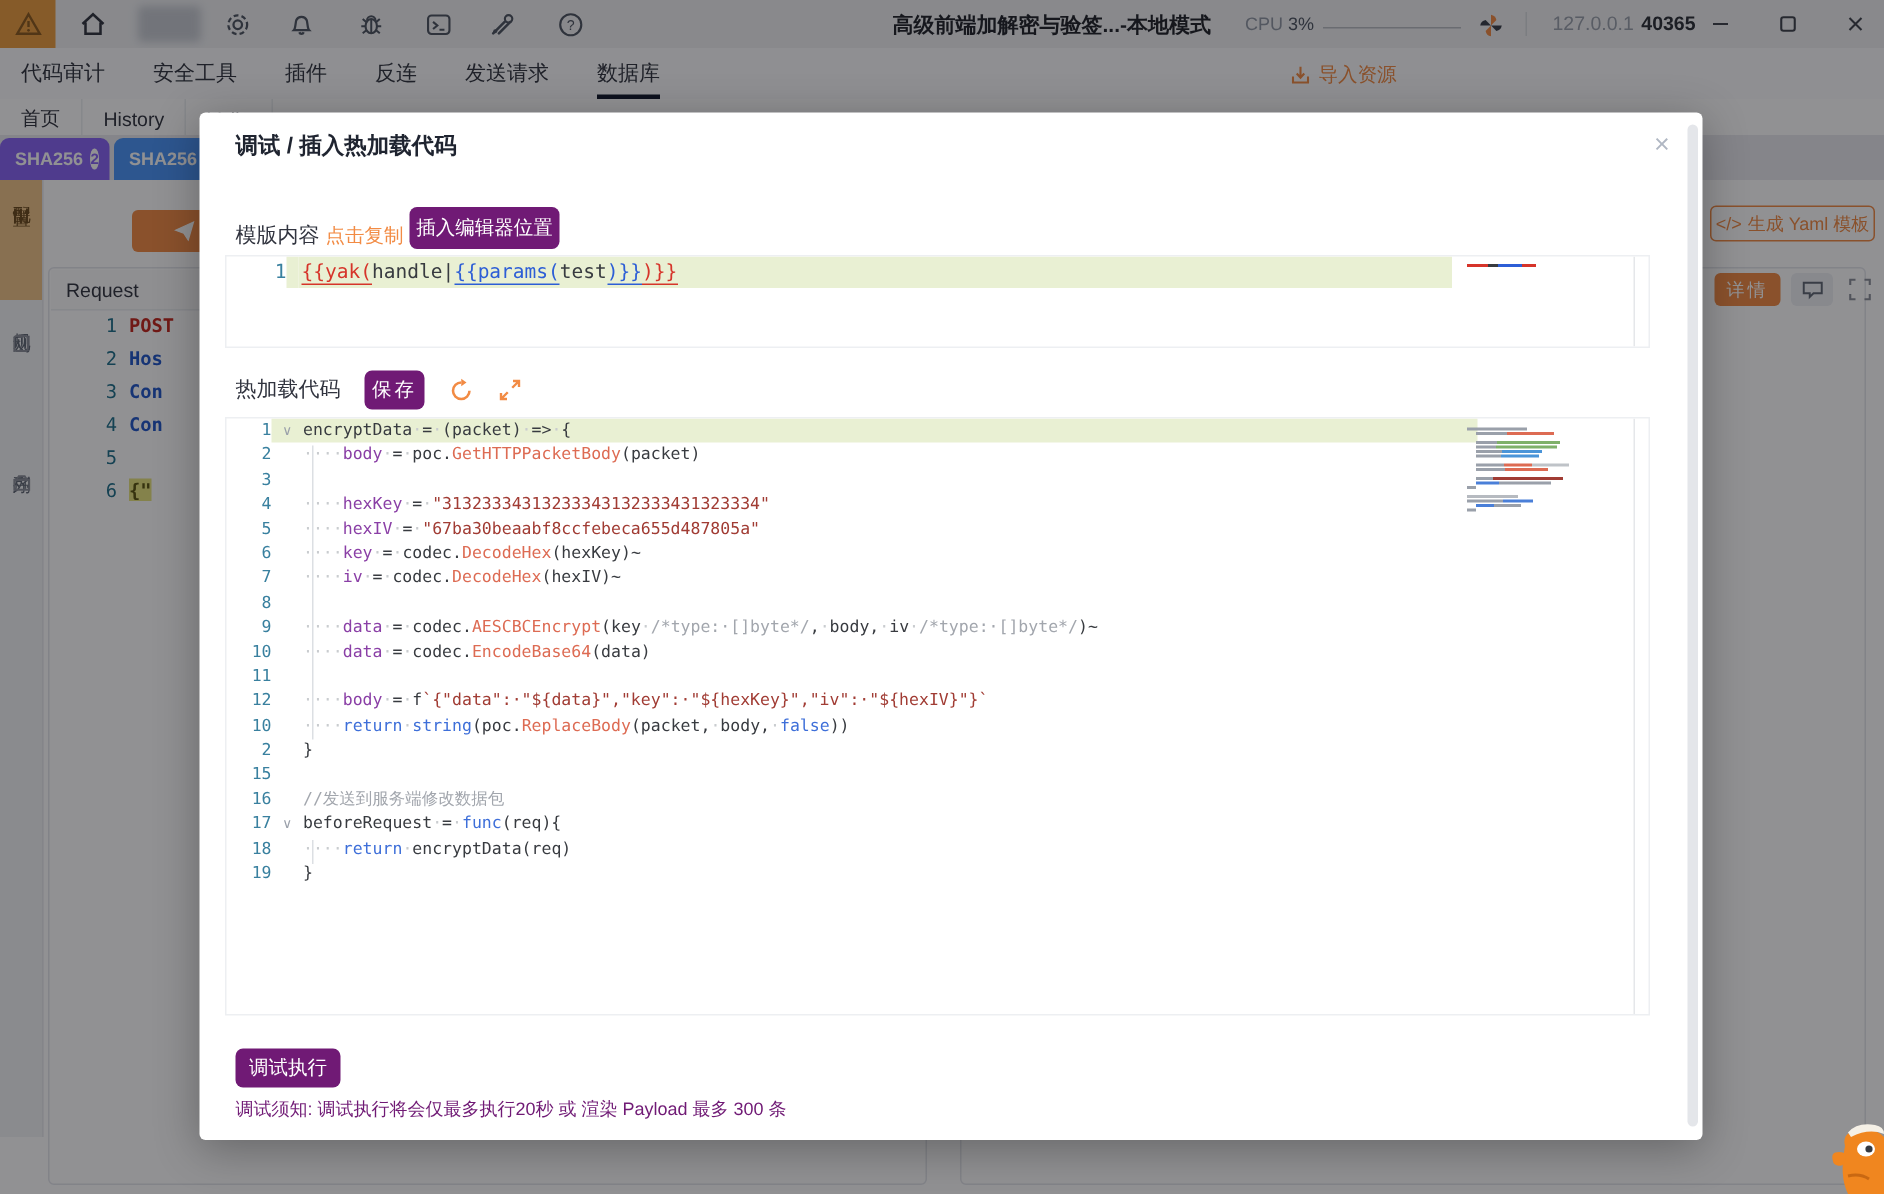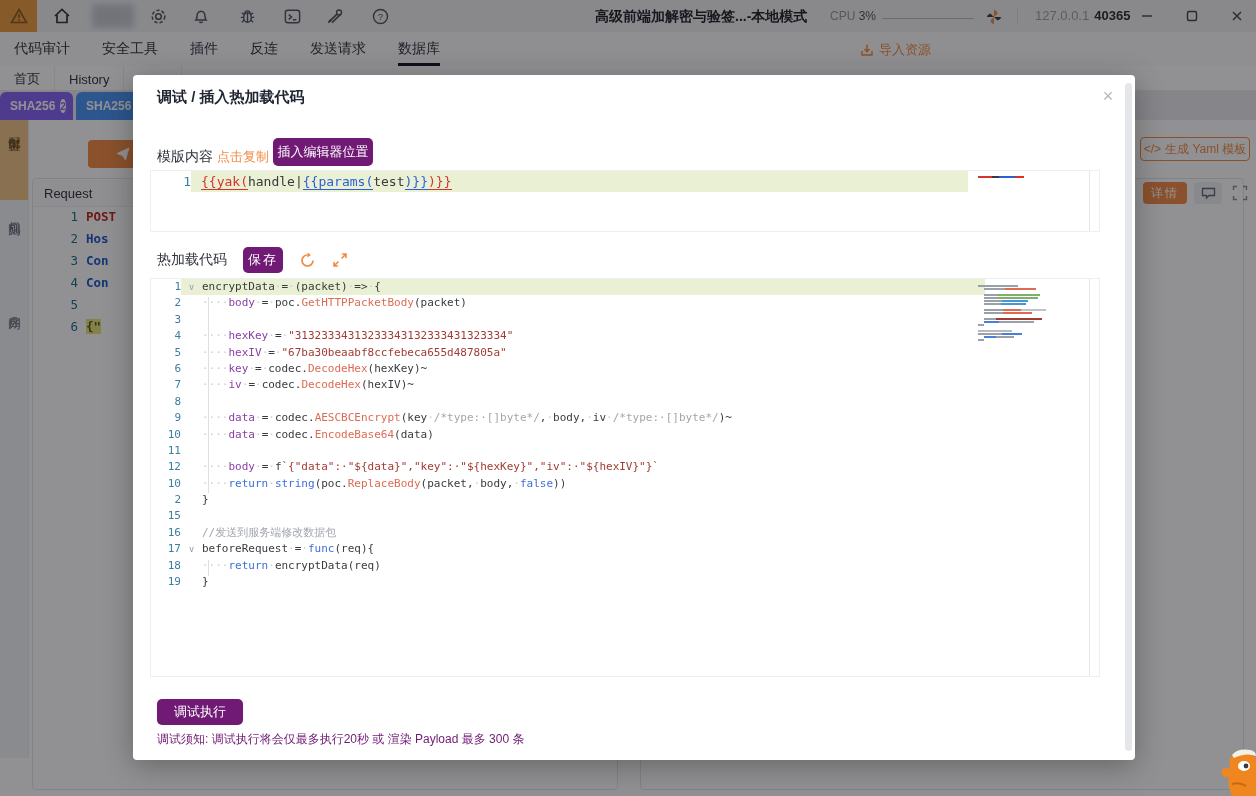--- a/index.html
+++ b/index.html
@@ -70,21 +70,21 @@
   .modal-title{position:absolute;left:24px;top:13px;font-size:15px;font-weight:600;color:#1f2430;}
   .modal-close{position:absolute;right:16px;top:10px;width:22px;height:22px;color:#b0b7c3;font-size:18px;display:flex;align-items:center;justify-content:center;}
   .sec-label{font-size:14px;color:#31343f;}
   .tpl-row{position:absolute;left:24px;top:61px;height:30px;display:flex;align-items:flex-end;gap:4px;}
   .copy-link{color:#f28b44;font-size:13px;}
   .orange-btn{background:#701a75;color:#fff;border-radius:5px;font-size:13px;display:flex;align-items:center;justify-content:center;}
   .insert-btn{width:100px;height:28px;}
   .hot-row{position:absolute;left:24px;top:171px;height:28px;display:flex;align-items:center;gap:16px;}
   .save-btn{width:40px;height:26px;letter-spacing:2px;}
   .mini-ic{width:17px;height:17px;color:#f28b44;}
-  .run-btn{position:absolute;left:24px;top:624px;width:86px;height:26px;}
+  .run-btn{position:absolute;left:24px;top:624px;width:70px;height:26px;}
   .note{position:absolute;left:24px;top:656px;font-size:12px;color:#701a75;}
   .mscroll{position:absolute;right:3px;top:8px;width:7px;height:668px;border-radius:4px;background:#e4e6ea;}
 
   
   .editor{position:absolute;left:17px;width:950px;background:#fff;border:1px solid #edeff2;box-sizing:border-box;overflow:hidden;font-family:"DejaVu Sans Mono",monospace;}
   .editor .ovr{position:absolute;top:0;bottom:0;left:938px;width:1px;background:#e5e7ea;}
   .ed1{top:95px;height:62px;font-size:13px;}
   .ed1 .crow{display:flex;height:21px;line-height:21px;}
   .ed1 .ln{width:40px;text-align:right;color:#39809f;flex:none;}
   .ed1 .fold{width:8px;flex:none;}

